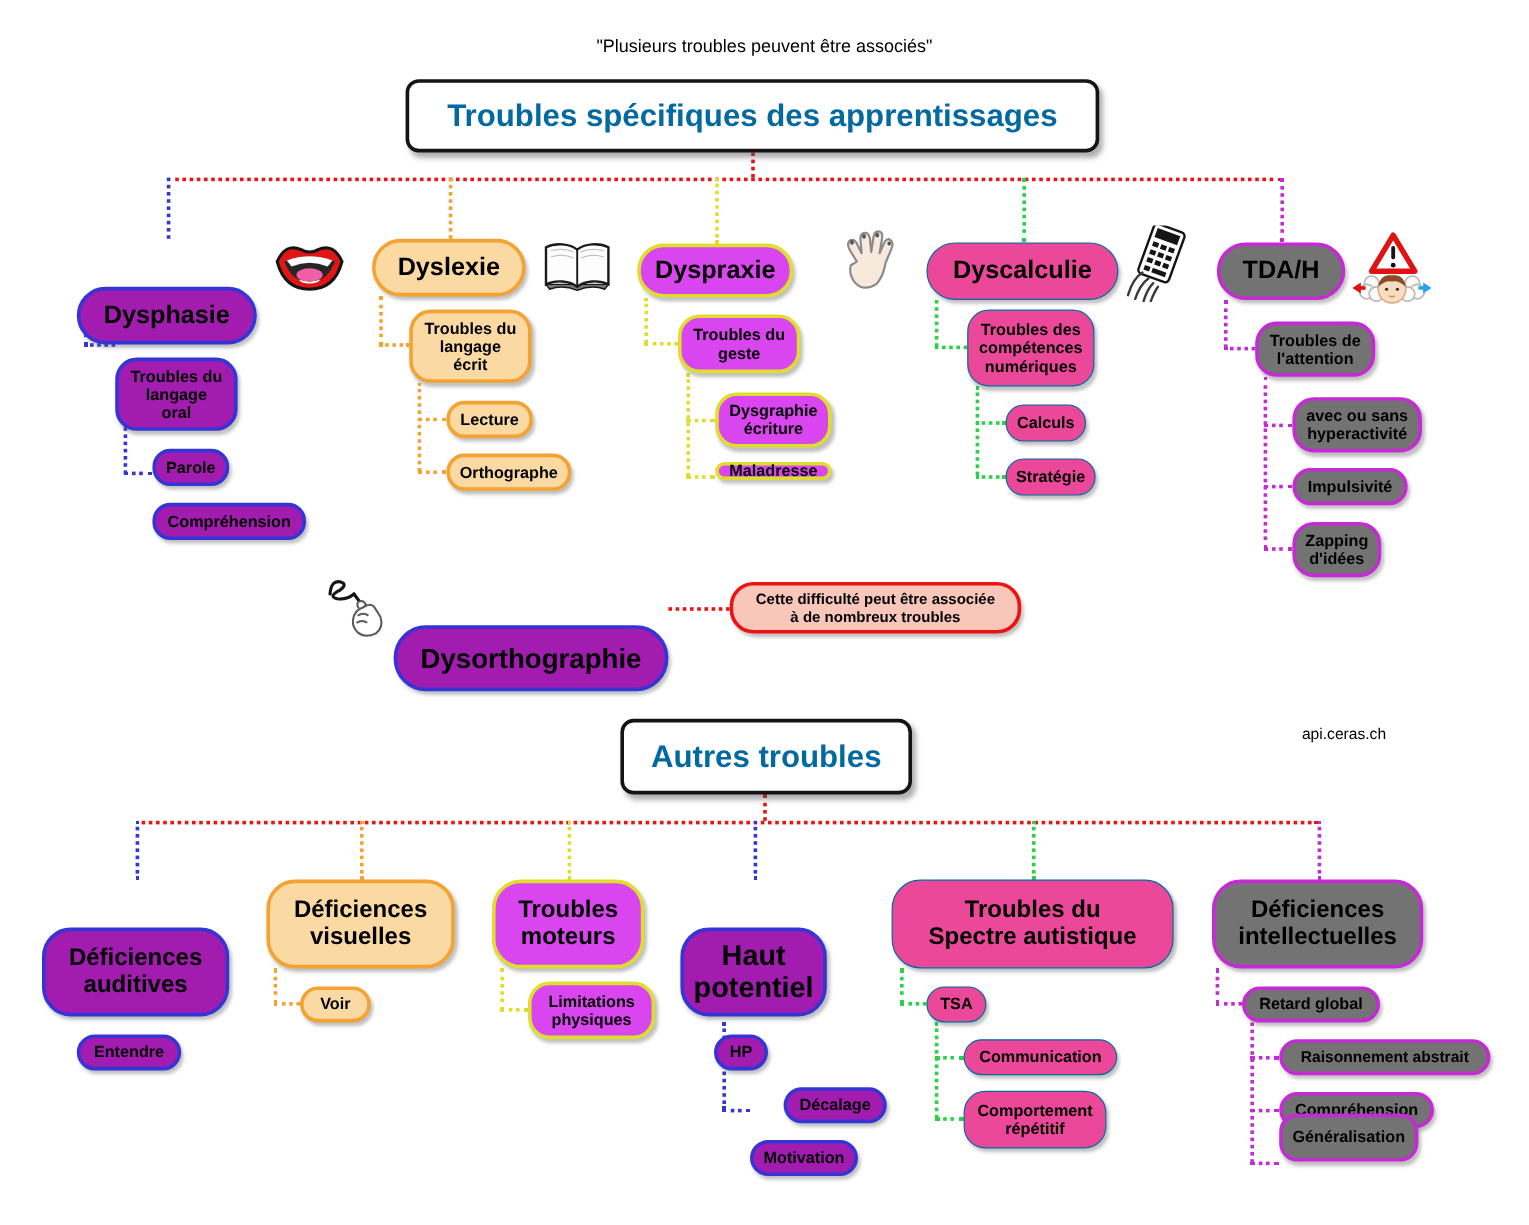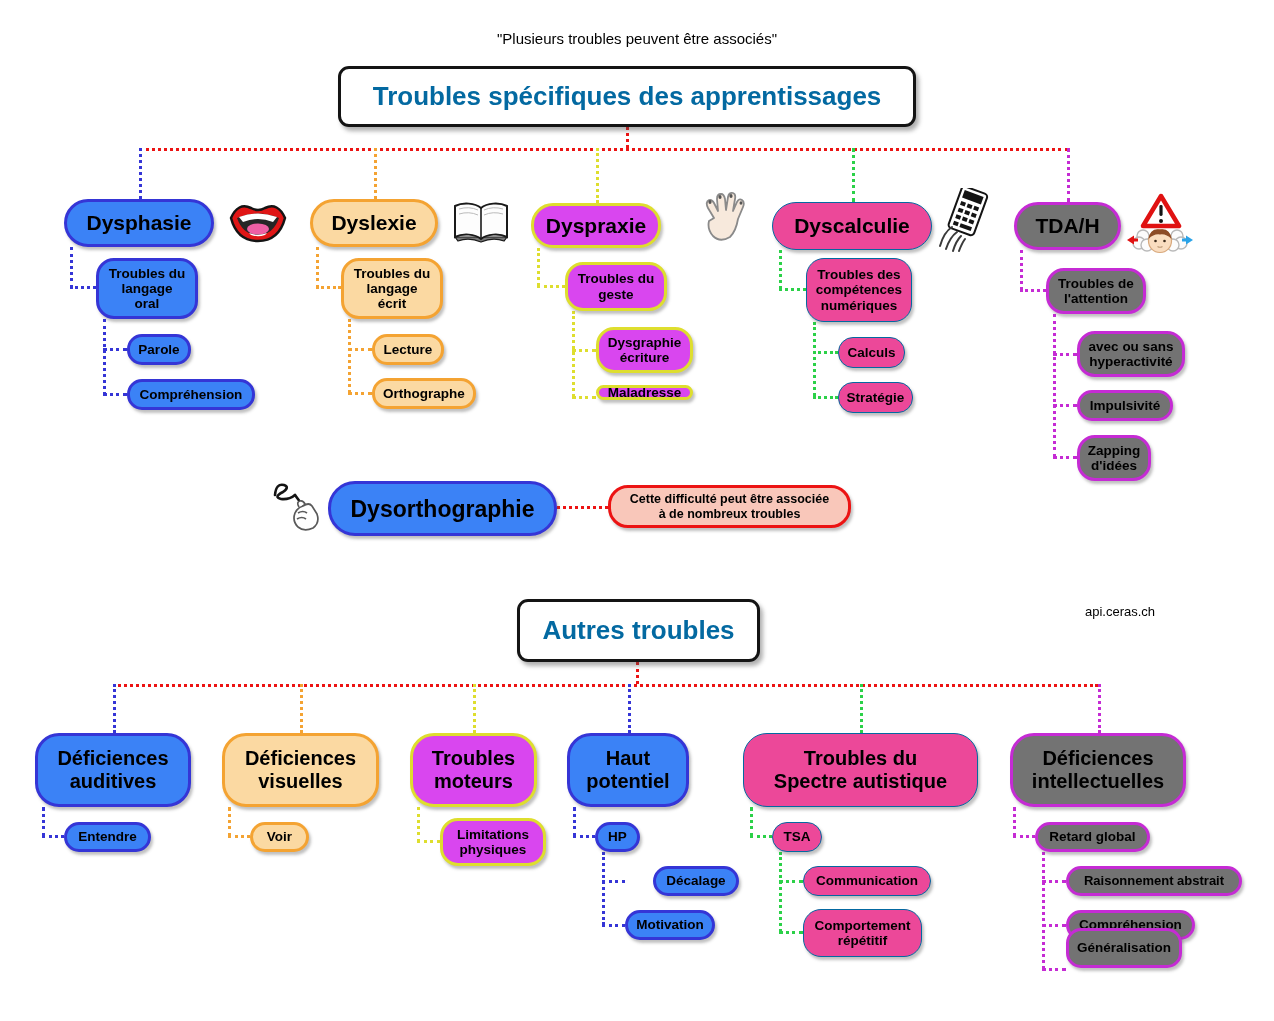--- a/index.html
+++ b/index.html
@@ -1,21 +1,21 @@
 <!DOCTYPE html>
 <html><head>
 <meta charset="utf-8">
 <style>
   html,body{margin:0;padding:0;background:#fff;}
   #canvas{position:relative;width:1274px;height:1021px;background:#fff;overflow:hidden;
           font-family:"Liberation Sans","DejaVu Sans",sans-serif;color:#000;}
   .box{position:absolute;box-sizing:border-box;display:flex;align-items:center;justify-content:center;
        text-align:center;font-weight:bold;color:#000;white-space:pre-line;line-height:1.13;
        padding:2px 6px;font-size:13.5px;box-shadow:2px 3px 3px rgba(90,90,90,.38);}
-  .blue{border:3px solid #3535d6;background:#3b82f6;}
+  .blue{border:3px solid #3535d6;background:#a21caf;margin-top:40px;}
   .orange{border:3px solid #f4a332;background:#fbd9a2;}
   .yellow{border:3px solid #dede2e;background:#d946ef;}
   .green{border:1px solid #0369a1;background:#ec4899;}
   .magenta{border:3px solid #c52bd4;background:#737373;}
   .rednote{border:3px solid #ec1313;background:#f9c7ba;}
   .titlebox{position:absolute;box-sizing:border-box;display:flex;align-items:center;justify-content:center;
        border:3px solid #141414;border-radius:11px;background:#fff;font-weight:bold;color:#0369a1;
        box-shadow:3px 4px 4px rgba(80,80,80,.45);text-align:center;}
   .hl,.vl{position:absolute;}
   .hl{border-top:3px dotted;}
@@ -161,21 +161,21 @@
 
   <div class="box orange" style="left:222px;top:733px;width:157px;height:74px;border-radius:24px;font-size:20px">Déficiences
 visuelles</div>
   <div class="box orange" style="left:250px;top:822px;width:59px;height:30px;border-radius:15px">Voir</div>
 
   <div class="box yellow" style="left:410px;top:733px;width:127px;height:74px;border-radius:24px;font-size:20px">Troubles
 moteurs</div>
   <div class="box yellow" style="left:440px;top:818px;width:106px;height:48px;border-radius:18px">Limitations
 physiques</div>
 
-  <div class="box blue" style="left:567px;top:733px;width:122px;height:74px;border-radius:24px;font-size:20px">Haut
+  <div class="box blue" style="left:567px;top:733px;width:122px;height:74px;border-radius:24px;font-size:24px">Haut
 potentiel</div>
   <div class="box blue" style="left:595px;top:822px;width:45px;height:30px;border-radius:15px">HP</div>
   <div class="box blue" style="left:653px;top:866px;width:86px;height:30px;border-radius:15px">Décalage</div>
   <div class="box blue" style="left:625px;top:910px;width:90px;height:30px;border-radius:15px">Motivation</div>
 
   <div class="box green" style="left:743px;top:733px;width:235px;height:74px;border-radius:24px;font-size:20px">Troubles du
 Spectre autistique</div>
   <div class="box green" style="left:772px;top:822px;width:50px;height:30px;border-radius:15px">TSA</div>
   <div class="box green" style="left:803px;top:866px;width:128px;height:30px;border-radius:15px">Communication</div>
   <div class="box green" style="left:803px;top:909px;width:119px;height:48px;border-radius:18px">Comportement

